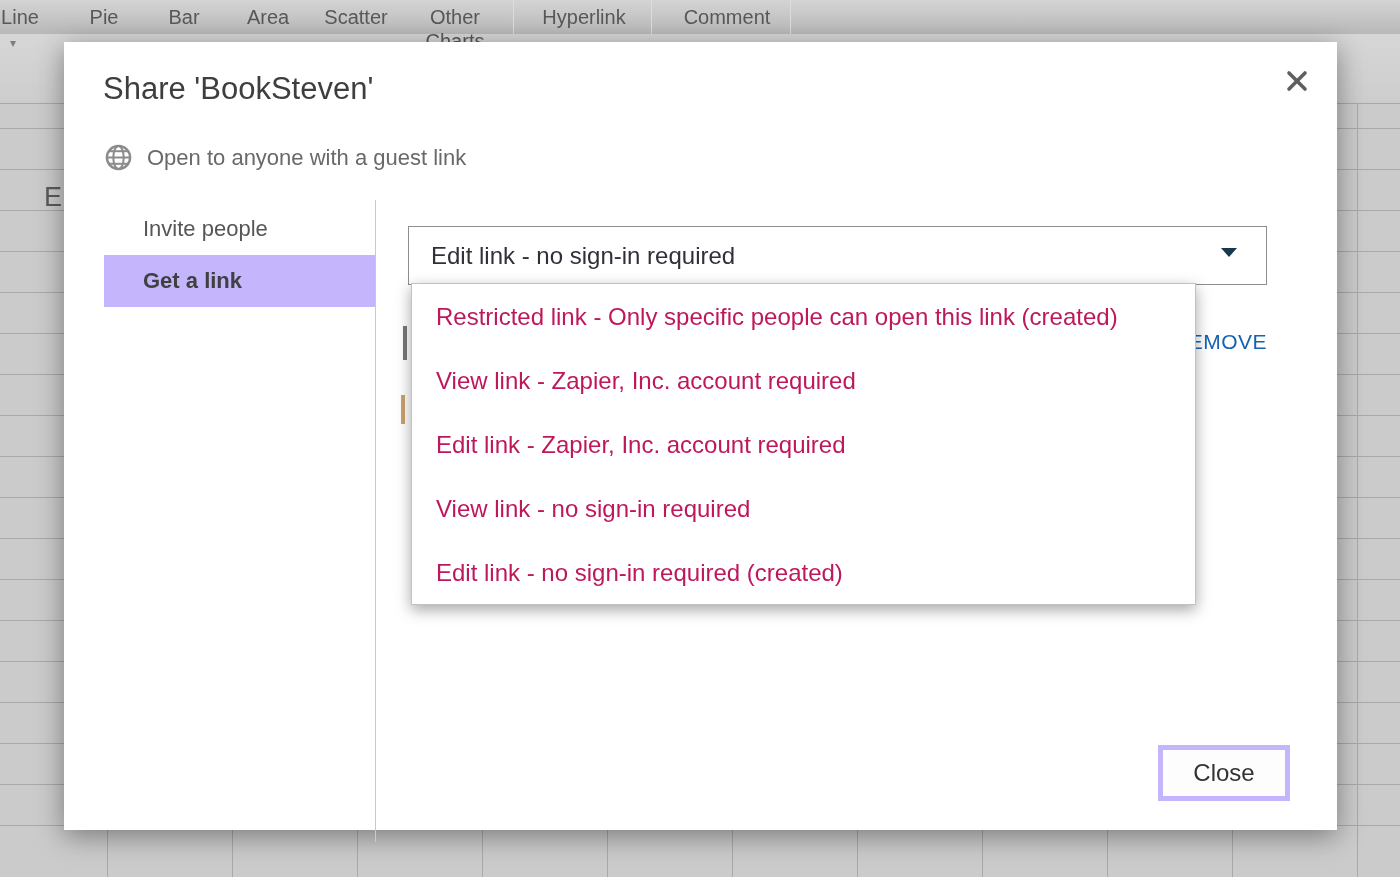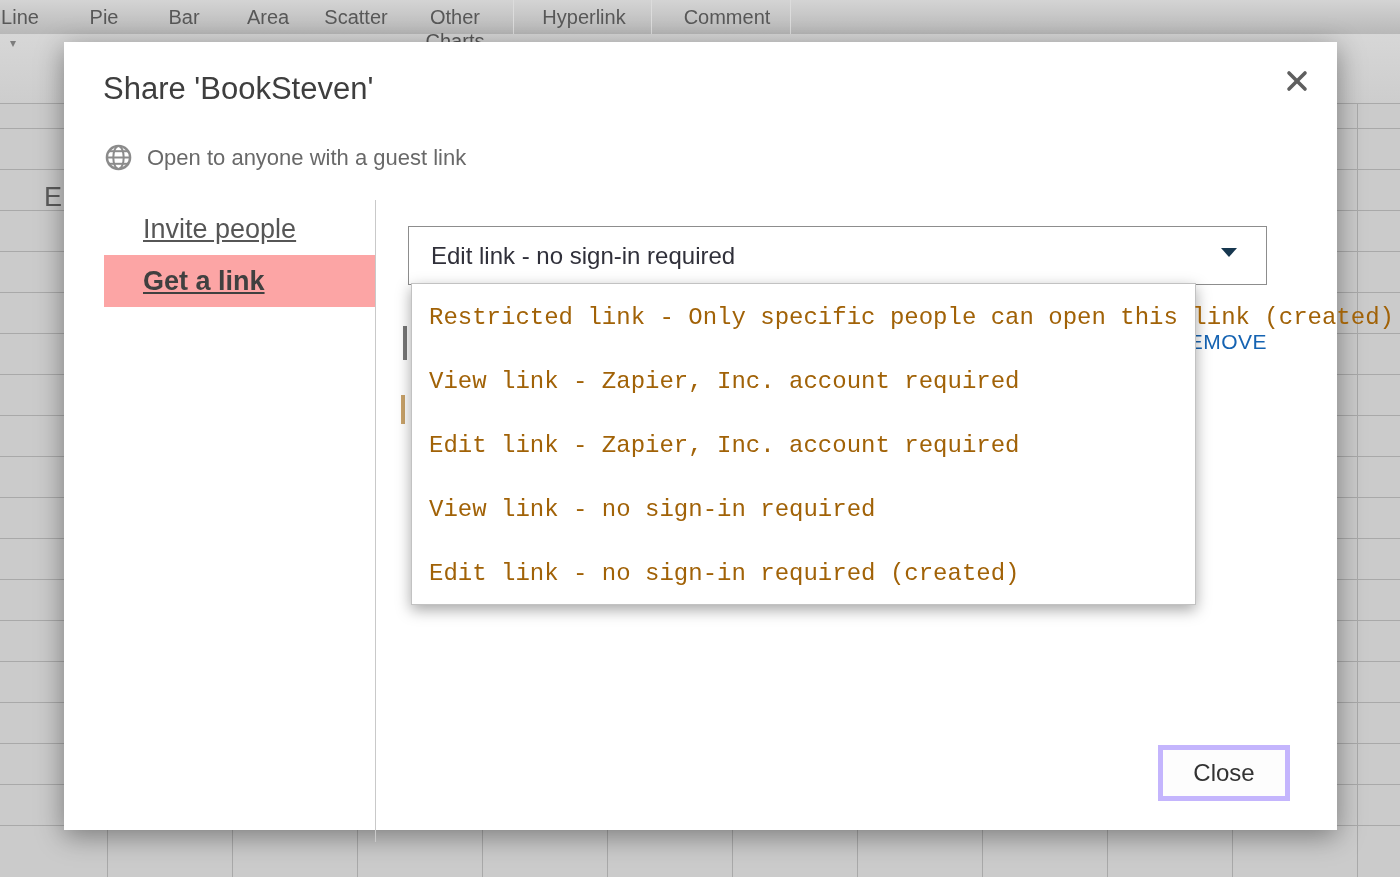--- a/index.html
+++ b/index.html
@@ -39,41 +39,41 @@
   .dialog { position:absolute; left:64px; top:42px; width:1273px; height:788px;
     background:#ffffff; box-shadow:0 6px 26px rgba(0,0,0,0.40); }
   .dlg-close { position:absolute; left:1218px; top:24px; width:30px; height:30px;
     display:flex; align-items:center; justify-content:center; cursor:pointer; }
   .dlg-title { position:absolute; left:39px; top:29px; font-size:31px; color:#3e3e3e; }
   .guest-row { position:absolute; left:41px; top:102px; display:flex; align-items:center; gap:15px; }
   .guest-row .note { font-size:22px; color:#696969; }
 
   .nav { position:absolute; left:40px; top:161px; width:271px; }
   .nav-item { height:52px; display:flex; align-items:center; padding-left:39px;
-    font-size:27px; color:#565656; cursor:pointer;text-decoration:underline; }
-  .nav-item.selected { background:#fca5a5; font-weight:bold; color:#404040; }
+    font-size:22px; color:#565656; cursor:pointer; }
+  .nav-item.selected { background:#c4b5fd; font-weight:bold; color:#404040; }
   .vdivider { position:absolute; left:311px; top:158px; width:1px; height:642px; background:#c9c9c9; }
 
   .perm-select { position:absolute; left:344px; top:184px; width:859px; height:59px;
     background:#fff; border:1px solid #8d8d8d; display:flex; align-items:center;
     padding-left:22px; font-size:24px; color:#30303a; cursor:pointer; }
   .perm-select .caret { position:absolute; right:29px; top:21px; width:0; height:0;
     border-left:8px solid transparent; border-right:8px solid transparent;
     border-top:9px solid #17374f; }
 
   .remove-link { position:absolute; left:1109px; top:288px; font-size:21px; color:#1563b2;
     letter-spacing:0.5px; cursor:pointer; z-index:1; }
   .frag-box { position:absolute; left:339px; top:284px; width:4px; height:34px; background:#787878; z-index:1; }
   .frag-tan { position:absolute; left:337px; top:353px; width:4px; height:29px; background:#c9a36a; z-index:1; }
 
   .dropdown-panel { position:absolute; left:347px; top:241px; width:785px; height:322px;
     background:#fff; border:1px solid #c2c2c2; box-shadow:0 5px 14px rgba(0,0,0,0.35);
     z-index:3; padding-top:1px; }
-  .dd-option { height:64px; display:flex; align-items:center; padding-left:17px;
-    font-size:24px; color:#a16207; cursor:pointer; white-space:nowrap;font-family:Liberation Mono, monospace; }
+  .dd-option { height:64px; display:flex; align-items:center; padding-left:24px;
+    font-size:24px; color:#be185d; cursor:pointer; white-space:nowrap; }
 
   .close-btn { position:absolute; left:1094px; top:703px; width:132px; height:56px;
     background:#fdfdfd; border:5px solid #c4b5fd; font-size:24px; color:#333;
     display:flex; align-items:center; justify-content:center; cursor:pointer;
     font-family:"Liberation Sans", sans-serif; }
 </style>
 </head>
 <body>
 
 <div id="stage">

